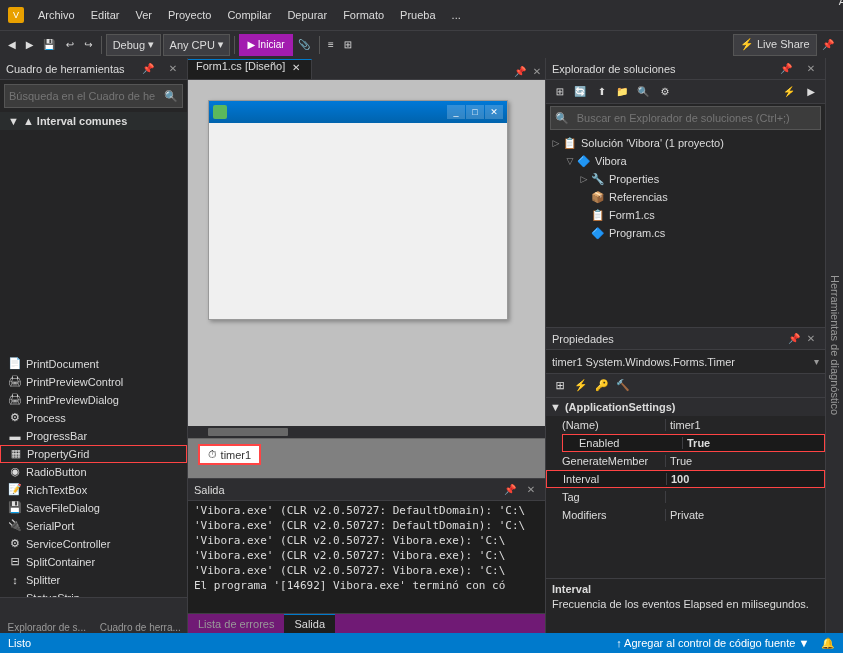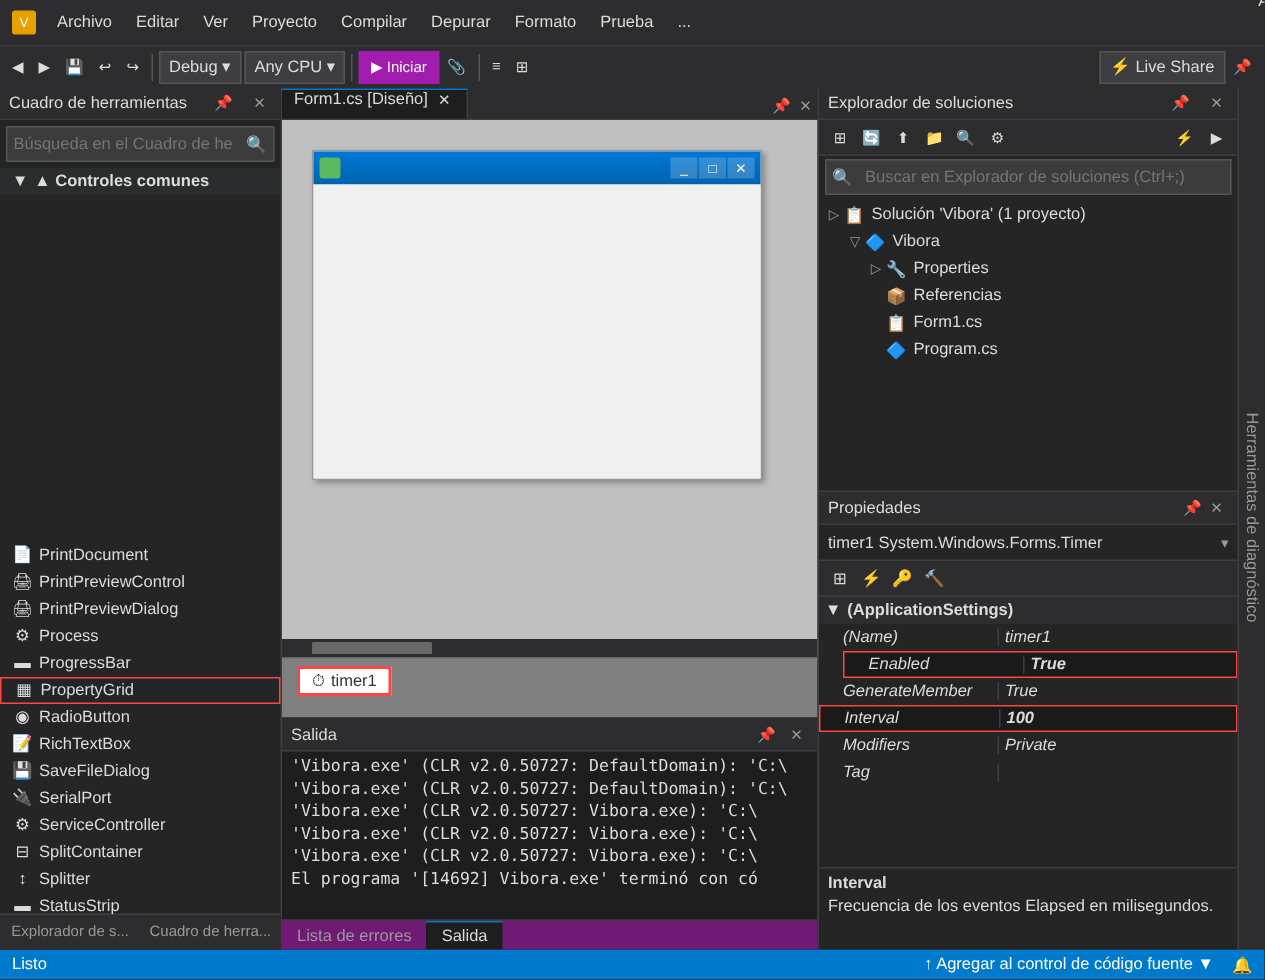--- a/index.html
+++ b/index.html
@@ -28,21 +28,21 @@
     .panel-header { height: 22px; background: #2d2d30; display: flex; align-items: center; padding: 0 6px; font-size: 11px; color: #dcdcdc; border-bottom: 1px solid #3e3e42; gap: 8px; }
     .panel-header-title { flex: 1; }
     .panel-header-btn { width: 16px; height: 16px; display: flex; align-items: center; justify-content: center; cursor: pointer; font-size: 10px; color: #999; }
     .search-box { height: 24px; margin: 4px; display: flex; align-items: center; background: #3c3c3c; border: 1px solid #555; }
     .search-box input { flex: 1; background: transparent; border: none; color: #dcdcdc; font-size: 11px; padding: 0 4px; outline: none; }
     .toolbox-list { flex: 1; overflow-y: auto; }
     .toolbox-item { height: 18px; display: flex; align-items: center; padding: 0 8px; gap: 4px; cursor: pointer; color: #dcdcdc; }
     .toolbox-item.highlighted { border: 1px solid #ff4444; }
     .toolbox-icon { width: 14px; height: 14px; display: flex; align-items: center; justify-content: center; flex-shrink: 0; }
     .toolbox-label { font-size: 11px; }
-    .panel-tabs { height: 24px; background: #2d2d30; display: flex; border-top: 1px solid #3e3e42; }
+    .panel-tabs { height: 36px; background: #2d2d30; display: flex; border-top: 1px solid #3e3e42; align-items: flex-end; }
     .panel-tab { flex: 1; display: flex; align-items: center; justify-content: center; font-size: 10px; color: #999; cursor: pointer; overflow: hidden; text-overflow: ellipsis; white-space: nowrap; padding: 0 3px; }
 
     
     .center-panel { flex: 1; display: flex; flex-direction: column; }
     .doc-tabs { height: 22px; background: #2d2d30; display: flex; align-items: flex-end; border-bottom: 1px solid #3e3e42; }
     .doc-tab { height: 20px; padding: 0 8px; display: flex; align-items: flex-start; gap: 4px; font-size: 11px; color: #999; cursor: pointer; border-right: 1px solid #3e3e42; }
     .doc-tab.active { background: #1e1e1e; color: #dcdcdc; border-top: 1px solid #007acc; }
     .doc-tab-close { width: 14px; height: 14px; display: flex; align-items: center; justify-content: center; border-radius: 2px; font-size: 10px; }
     .designer-area { flex: 1; background: #c0c0c0; position: relative; overflow: hidden; }
     .designer-form { position: absolute; top: 20px; left: 20px; width: 300px; height: 220px; background: #f0f0f0; border: 1px solid #999; box-shadow: 2px 2px 4px rgba(0,0,0,0.3); }
@@ -81,21 +81,21 @@
     .props-header { height: 22px; background: #2d2d30; display: flex; align-items: center; padding: 0 6px; border-bottom: 1px solid #3e3e42; }
     .props-title { font-size: 11px; color: #dcdcdc; flex: 1; }
     .props-header-btn { width: 16px; height: 16px; display: flex; align-items: center; justify-content: center; cursor: pointer; font-size: 10px; color: #999; }
     .props-object { height: 24px; display: flex; align-items: center; padding: 0 6px; border-bottom: 1px solid #3e3e42; gap: 4px; }
     .props-object-label { font-size: 11px; color: #dcdcdc; flex: 1; }
     .props-object-dropdown { font-size: 10px; color: #999; }
     .props-toolbar { height: 24px; background: #2d2d30; display: flex; align-items: center; padding: 0 4px; gap: 1px; border-bottom: 1px solid #3e3e42; }
     .props-tb-btn { width: 20px; height: 20px; display: flex; align-items: center; justify-content: center; cursor: pointer; color: #dcdcdc; font-size: 11px; border: 1px solid transparent; }
     .props-table { flex: 1; overflow-y: auto; }
     .props-category { height: 18px; display: flex; align-items: center; padding: 0 4px; background: #2d2d30; color: #dcdcdc; font-size: 11px; font-weight: bold; cursor: pointer; }
-    .props-row { height: 18px; display: flex; align-items: center; cursor: pointer; font-style: italic; }
+    .props-row { height: 18px; display: flex; align-items: center; cursor: pointer; }
     .props-row.highlighted { border: 1px solid #ff4444; background: #1a1a1a; }
     .props-name { width: 120px; padding: 0 4px 0 16px; font-size: 11px; color: #dcdcdc; overflow: hidden; text-overflow: ellipsis; white-space: nowrap; flex-shrink: 0; border-right: 1px solid #3e3e42; }
     .props-value { flex: 1; padding: 0 4px; font-size: 11px; color: #dcdcdc; overflow: hidden; text-overflow: ellipsis; white-space: nowrap; }
     .props-value.bold { font-weight: bold; }
     .props-description { height: 55px; border-top: 1px solid #3e3e42; padding: 4px 6px; }
     .props-desc-title { font-size: 11px; font-weight: bold; color: #dcdcdc; margin-bottom: 2px; }
     .props-desc-text { font-size: 11px; color: #dcdcdc; line-height: 14px; }
 
     
     .far-right { width: 18px; background: #2d2d30; display: flex; align-items: center; justify-content: center; border-left: 1px solid #3e3e42; writing-mode: vertical-rl; font-size: 11px; color: #999; padding: 8px 0; }
@@ -180,21 +180,21 @@
       <div class="panel-header-btn">📌</div>
       <div class="panel-header-btn">✕</div>
     </div>
     <div class="search-box">
       <input type="text" placeholder="Búsqueda en el Cuadro de herrar..." style="">
       <span style="padding:0 4px;color:#999;">🔍</span>
     </div>
     <div class="toolbox-list">
       <div class="toolbox-item" style="font-weight:bold; color:#dcdcdc; background:#2a2d2e;">
         <span>▼</span>
-        <span>▲ Controles comunes</span>
+        <span>▲ Interval comunes</span>
       </div>
     </div>
     <div class="toolbox-list" style="flex:1; overflow-y:auto;">
 
     <div class="toolbox-item">
           <span class="toolbox-icon">📄</span>
     <span class="toolbox-label">PrintDocument</span>
         </div>
         <div class="toolbox-item">
           <span class="toolbox-icon">🖨</span>
@@ -415,26 +415,26 @@
           </div>
           <div class="props-row">
             <span class="props-name">GenerateMember</span>
     <span class="props-value">True</span>
           </div>
           <div class="props-row highlighted" style="border: 1px solid rgb(255, 68, 68);">
             <span class="props-name">Interval</span>
     <span class="props-value bold">100</span>
           </div>
           <div class="props-row">
+            <span class="props-name">Tag</span>
+    <span class="props-value"></span>
+          </div>
+          <div class="props-row">
             <span class="props-name">Modifiers</span>
     <span class="props-value">Private</span>
-          </div>
-          <div class="props-row">
-            <span class="props-name">Tag</span>
-    <span class="props-value"></span>
           </div>
         </div>
       <div class="props-description">
         <div class="props-desc-title">Interval</div>
         <div class="props-desc-text">Frecuencia de los eventos Elapsed en milisegundos.</div>
       </div>
     </div>
   </div>
 
   <div class="far-right">

